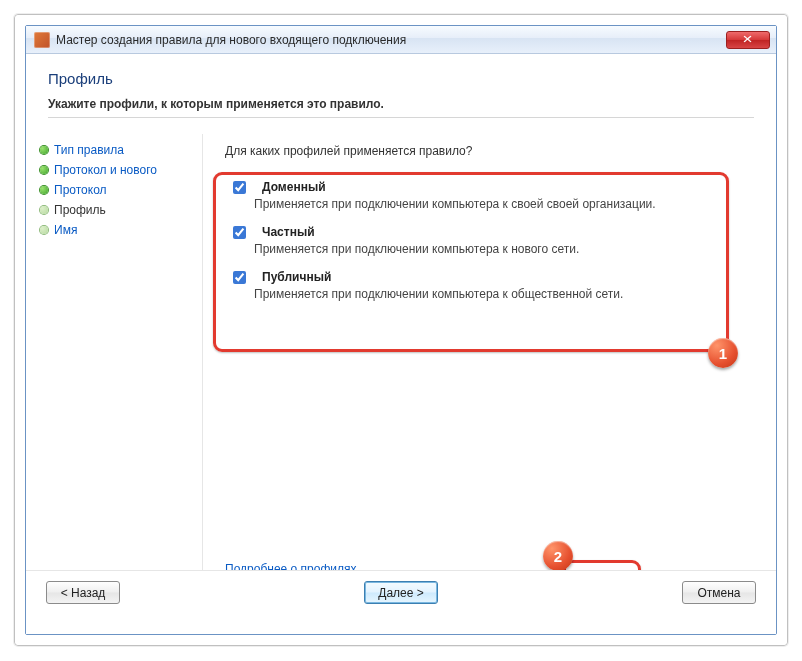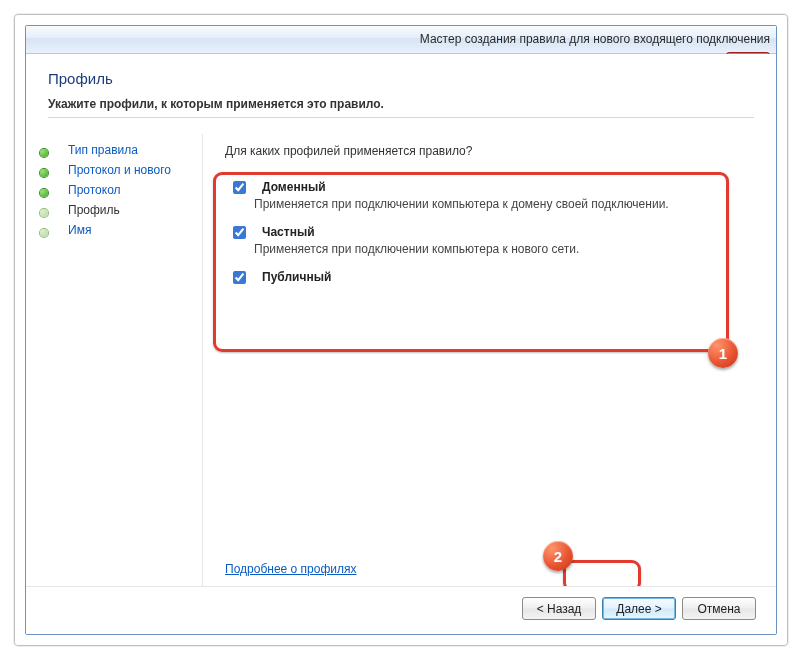--- a/index.html
+++ b/index.html
@@ -1,54 +1,54 @@
 <!DOCTYPE html>
 <html><head>
 <meta charset="utf-8">
 <style>
   * { box-sizing: border-box; margin: 0; padding: 0; }
   html, body { width: 802px; height: 661px; font-family: "Segoe UI", Tahoma, sans-serif; font-size: 12px; background: #fff; }
   .outer { position: absolute; left: 14px; top: 14px; width: 774px; height: 632px; border: 1px solid #c0c0c0; border-radius: 4px; overflow: hidden; box-shadow: 0 0 0 1px #eee; }
   .outer-rim { position: absolute; inset: 0; box-shadow: inset 0 0 0 10px #fff; pointer-events: none; border-radius: 4px; }
   .window { position: absolute; left: 10px; top: 10px; right: 10px; bottom: 10px; border: 1px solid #6b93c4; background: #fff; border-radius: 2px; }
-  .titlebar { height: 28px; background: linear-gradient(#f7fbff, #e6eef9 45%, #d8e4f3 46%, #e8f0fb); border-bottom: 1px solid #b8c9df; display: flex; align-items: flex-end; padding: 0 6px 0 8px; gap: 6px; flex-direction: column; }
+  .titlebar { height: 28px; background: linear-gradient(#f7fbff, #e6eef9 45%, #d8e4f3 46%, #e8f0fb); border-bottom: 1px solid #b8c9df; display: flex; align-items: center; padding: 0 6px 0 8px; gap: 6px; }
   .title-icon { width: 16px; height: 16px; border-radius: 2px; background: linear-gradient(135deg,#e07a3a,#c0522a); box-shadow: inset 0 0 0 1px rgba(255,255,255,.3); }
   .titlebar .title { flex: 1; color: #2a2a2a; font-size: 12px; }
   .close-btn { width: 44px; height: 18px; border: 1px solid #9b2020; border-radius: 3px; background: linear-gradient(#ef6b6b,#d63a3a 48%,#c02424 52%,#d84545); color: #fff; display: flex; align-items: center; justify-content: center; cursor: default; }
   .close-x { font-family: Arial, sans-serif; font-size: 11px; line-height: 1; transform: scaleX(1.2); }
   .client { position: absolute; top: 28px; left: 0; right: 0; bottom: 0; background: #fff; }
   .header-area { padding: 16px 22px 12px; }
   .header-title { font-size: 15px; color: #1a3e7a; font-weight: 400; margin-bottom: 10px; }
   .header-sub { color: #333; font-weight: bold; }
   .divider-blue { height: 1px; background: #d6d6d6; margin: 6px 0 0 0; }
   .body { display: flex; height: calc(100% - 120px); }
   .sidebar { width: 176px; padding: 10px 10px 10px 14px; }
   .sidebar h4 { font-size: 12px; font-weight: bold; color: #222; margin-bottom: 8px; }
-  .step { display: flex; align-items: flex-end; gap: 20px; padding: 3px 0; font-size: 12px; }
+  .step { display: flex; align-items: center; gap: 6px; padding: 3px 0; font-size: 12px; }
   .bullet { width: 8px; height: 8px; border-radius: 50%; }
   .bullet.done { background: radial-gradient(circle at 30% 30%, #9be26f, #3fa52c); box-shadow: 0 0 0 1px #3a8f27; }
   .bullet.pend { background: radial-gradient(circle at 30% 30%, #dcefc9, #b6d9a0); box-shadow: 0 0 0 1px #8cb979; }
   .step .link { color: #0a5bc4; }
   .step .plain { color: #333; }
   .sep-v { width: 1px; background: #e6e6e6; margin: 4px 0; }
   .main { flex: 1; padding: 14px 24px 8px 22px; position: relative; }
   .q { color: #333; margin-bottom: 18px; }
   .hl-box { position: absolute; border: 3px solid #e23a2f; border-radius: 9px; pointer-events: none; box-shadow: 0 1px 2px rgba(0,0,0,.25), inset 0 0 0 1px rgba(255,255,255,.3); }
   .hl1 { left: 10px; top: 42px; width: 516px; height: 180px; }
   .hl2 { left: 360px; top: 430px; width: 78px; height: 32px; }
   .badge { position: absolute; width: 30px; height: 30px; border-radius: 50%; background: radial-gradient(circle at 30% 25%, #ff946a, #e6502f 60%, #c33516); color: #fff; font-weight: bold; font-size: 15px; display: flex; align-items: center; justify-content: center; box-shadow: 0 2px 3px rgba(0,0,0,.35), inset 0 1px 1px rgba(255,255,255,.5); pointer-events: none; }
   .b1 { left: 505px; top: 208px; }
   .b2 { left: 340px; top: 411px; }
   .opt { padding: 4px 0 10px 8px; }
   .opt-row { display: flex; align-items: center; gap: 16px; }
   .opt input[type=checkbox] { width: 13px; height: 13px; accent-color: #3a78d6; }
   .opt-label { font-weight: bold; color: #222; }
   .opt-desc { margin: 3px 0 0 21px; color: #444; }
   .learn { position: absolute; left: 22px; bottom: 14px; color: #0a5bc4; text-decoration: underline; }
-  .footer { position: absolute; left: 0; right: 0; bottom: 0; padding: 10px 20px 14px; display: flex; justify-content: flex-end; gap: 6px; border-top: 1px solid #e6e6e6; background: #fff; }
+  .footer { position: absolute; left: 0; right: 0; bottom: 16px; padding: 10px 20px 14px; display: flex; justify-content: space-between; gap: 6px; border-top: 1px solid #e6e6e6; background: #fff; }
   .btn { min-width: 74px; height: 23px; padding: 0 10px; border: 1px solid #8b8b8b; border-radius: 3px; background: linear-gradient(#fefefe,#efefef 48%,#e6e6e6 52%,#f3f3f3); color: #222; font-size: 12px; cursor: default; display: inline-flex; align-items: center; justify-content: center; }
   .btn.primary { border-color: #3c7fb1; background: linear-gradient(#f4fbff,#e3f3ff 48%,#ceeafd 52%,#e7f6ff); box-shadow: 0 0 0 1px #7ab7e0 inset; }
 </style>
 </head>
 <body>
 
 <div class="outer">
   <div class="window">
     <div class="titlebar">
       <div class="title-icon"></div>
@@ -94,34 +94,35 @@
 
         <div class="main">
           <div class="q">Для каких профилей применяется правило?</div>
 
           <div id="opts">
               <div class="opt">
                 <div class="opt-row">
                   <input type="checkbox" checked="" style="">
                   <span class="opt-label">Доменный</span>
                 </div>
-                <div class="opt-desc">Применяется при подключении компьютера к домену своей подключении.</div>
+                <div class="opt-desc">Применяется при подключении компьютера к своей своей организации.</div>
               </div>
               <div class="opt">
                 <div class="opt-row">
                   <input type="checkbox" checked="" style="">
                   <span class="opt-label">Частный</span>
                 </div>
                 <div class="opt-desc">Применяется при подключении компьютера к нового сети.</div>
               </div>
               <div class="opt">
                 <div class="opt-row">
                   <input type="checkbox" checked="" style="">
                   <span class="opt-label">Публичный</span>
                 </div>
+                <div class="opt-desc">Применяется при подключении компьютера к общественной сети.</div>
               </div>
             </div>
 
           <a class="learn" href="#">Подробнее о профилях</a>
 
           <div class="hl-box hl1"></div>
           <div class="badge b1">1</div>
           <div class="hl-box hl2"></div>
           <div class="badge b2">2</div>
         </div>

